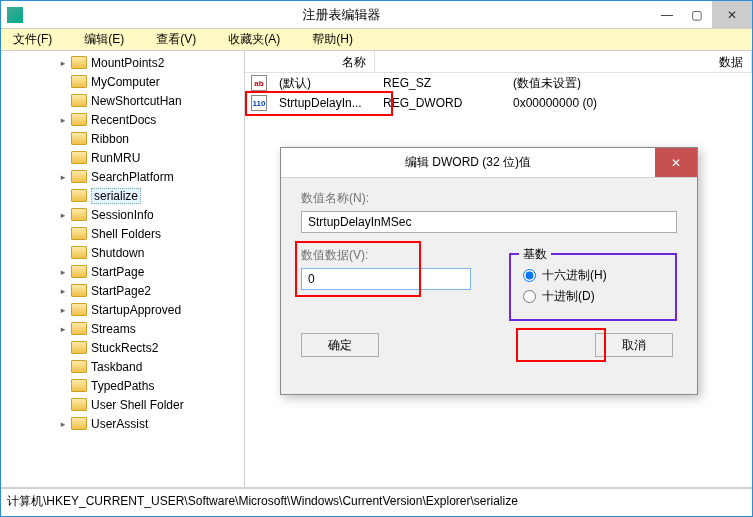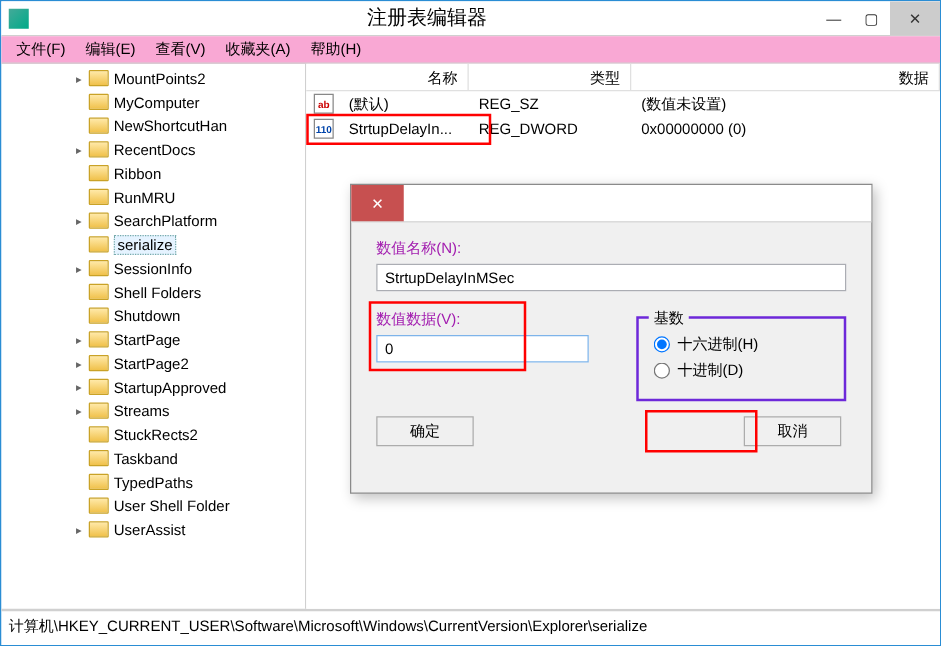--- a/index.html
+++ b/index.html
@@ -1,23 +1,23 @@
 <!DOCTYPE html>
 <html><head>
 <meta charset="utf-8">
 <style>
 *{box-sizing:border-box;margin:0;padding:0;font-family:"Microsoft YaHei","Segoe UI",sans-serif;font-size:12px;}
 body{background:#fff;width:753px;height:517px;overflow:hidden;border:1px solid #2a8dd4;position:relative;}
 .title-bar{height:28px;background:#fff;display:flex;align-items:center;padding:0 0 0 6px;border-bottom:1px solid #d0d0d0;}
 .title-bar .app-icon{width:16px;height:16px;background:linear-gradient(135deg,#4a9 0%,#0a8 100%);margin-right:8px;}
-.title-bar .title-text{flex:1;text-align:center;font-size:16px;color:#000;}
+.title-bar .title-text{flex:1;text-align:center;font-size:13px;color:#000;}
 .win-btns{display:flex;align-self:stretch;}
 .win-btn{width:30px;display:flex;align-items:center;justify-content:center;color:#333;}
 .win-btn.close{width:40px;background:#ccc;}
-.menu-bar{height:22px;display:flex;align-items:center;padding:0 4px;border-bottom:1px solid #d0d0d0;background:#f9a8d4;}
+.menu-bar{height:22px;display:flex;align-items:center;padding:0 4px;border-bottom:1px solid #d0d0d0;background:#fef9c3;gap:16px;}
 .menu-item{padding:2px 8px;color:#000;}
 .content{display:flex;height:437px;border-bottom:1px solid #d0d0d0;}
 .tree-pane{width:244px;border-right:1px solid #d0d0d0;overflow:hidden;padding:2px 0;position:relative;}
 .tree-row{height:19px;display:flex;align-items:center;padding-left:56px;white-space:nowrap;color:#000;}
 .tree-row .expander{width:12px;height:12px;margin-right:2px;display:flex;align-items:center;justify-content:center;color:#666;font-size:9px;}
 .tree-row .folder{width:16px;height:13px;margin-right:4px;background:linear-gradient(#ffe9a8,#f0c14b);border:1px solid #c9a227;border-radius:1px;}
 .tree-row.selected .label{background:#e5f3ff;border:1px dotted #7aa;padding:0 2px;}
 .list-pane{flex:1;position:relative;background:#fff;}
 .list-header{display:flex;height:22px;border-bottom:1px solid #e0e0e0;text-align:right;}
 .list-header .col{padding:3px 8px;color:#000;border-right:1px solid #e0e0e0;}
@@ -26,21 +26,21 @@
 .list-row .val-icon{width:16px;height:16px;margin-left:6px;margin-right:4px;border:1px solid #888;display:flex;align-items:center;justify-content:center;font-size:8px;font-weight:bold;}
 .val-icon.sz{color:#c00;}
 .val-icon.dw{color:#04a;}
 .hl-red{border:2px solid #ff0000;position:absolute;pointer-events:none;}
 .status-bar{height:26px;display:flex;align-items:center;padding:0 6px;color:#000;border-top:1px solid #d0d0d0;}
 .dialog{position:absolute;left:279px;top:146px;width:418px;height:248px;background:#f0f0f0;border:1px solid #8a8a8a;box-shadow:3px 3px 10px rgba(0,0,0,0.25);}
 .dialog-title{height:30px;background:#fff;display:flex;align-items:center;border-bottom:1px solid #d0d0d0;}
 .dialog-title .t-text{flex:1;text-align:center;color:#000;}
 .dialog-title .dlg-close{width:42px;align-self:stretch;background:#c75050;display:flex;align-items:center;justify-content:center;color:#fff;}
 .dialog-body{padding:12px 20px;}
-.field-label{color:#a21caf;margin-bottom:4px;}
+.field-label{color:#737373;margin-bottom:4px;}
 .name-input{width:100%;height:22px;border:1px solid #abadb3;background:#fff;padding:0 6px;color:#000;}
 .row2{display:flex;margin-top:14px;gap:38px;}
 .val-col{width:170px;}
 .val-input{width:100%;height:22px;border:1px solid #7eb4ea;background:#fff;padding:0 6px;color:#000;}
 .base-group{flex:1;border:2px solid #6d28d9;padding:8px 12px 10px;position:relative;margin-top:6px;}
 .base-group .legend{position:absolute;top:-9px;left:8px;background:#f0f0f0;padding:0 4px;color:#000;}
 .radio-row{display:flex;align-items:center;margin:4px 0;color:#000;}
 .radio-row input{margin-right:6px;}
 .dlg-buttons{display:flex;justify-content:space-between;gap:24px;margin-top:12px;padding-right:4px;}
 .dlg-btn{width:78px;height:24px;background:#f0f0f0;border:1px solid #acacac;color:#000;}
@@ -169,21 +169,20 @@
           <span class="expander">▸</span>
           <span class="folder"></span>
           <span class="label">UserAssist</span>
         </div>
       </div>
   </div>
 
   <div class="list-pane">
     <div class="list-header">
       <div class="col" style="width:130px">名称</div>
-      <div class="col" style="width:130px">类型</div>
       <div class="col" style="flex:1">数据</div>
     </div>
     <div class="list-row">
       <div class="val-icon sz">ab</div>
       <div class="cell" style="width:104px">(默认)</div>
       <div class="cell" style="width:130px">REG_SZ</div>
       <div class="cell">(数值未设置)</div>
     </div>
     <div class="list-row">
       <div class="val-icon dw">110</div>
@@ -195,20 +194,21 @@
     <div class="hl-red" style="left:0px;top:40px;width:148px;height:25px;"></div>
   </div>
 </div>
 
 <div class="status-bar">
   <span>计算机\HKEY_CURRENT_USER\Software\Microsoft\Windows\CurrentVersion\Explorer\serialize</span>
 </div>
 
 <div class="dialog">
   <div class="dialog-title">
+    <div class="t-text">编辑 DWORD (32 位)值</div>
     <div class="dlg-close">✕</div>
   </div>
   <div class="dialog-body">
     <div class="field-label">数值名称(N):</div>
     <input class="name-input" readonly="" value="StrtupDelayInMSec" style="">
     <div class="row2">
       <div class="val-col" style="position:relative;">
         <div class="field-label">数值数据(V):</div>
         <input class="val-input" value="0" style="">
         <div class="hl-red" style="left:-6px;top:-6px;width:126px;height:56px;"></div>

